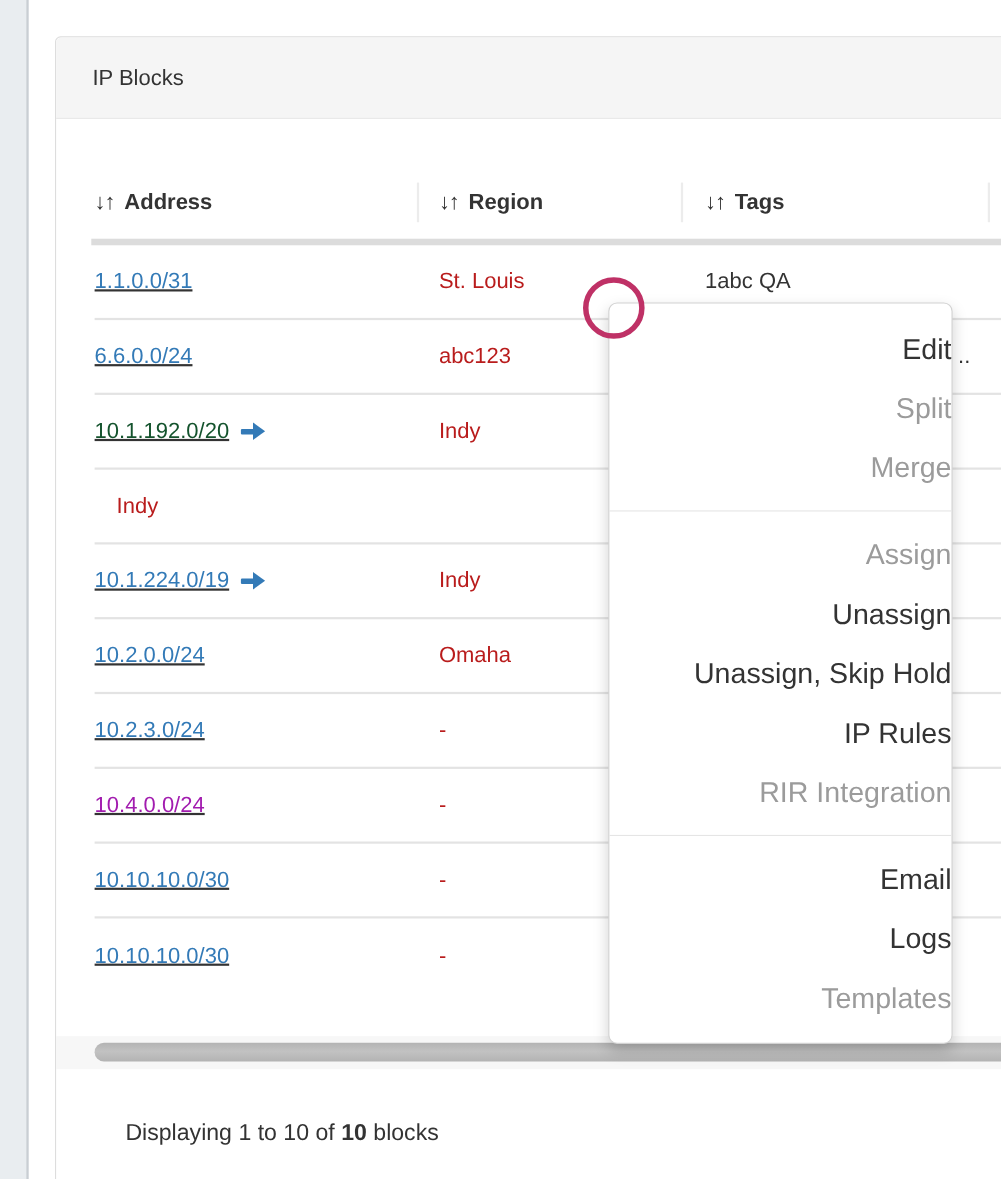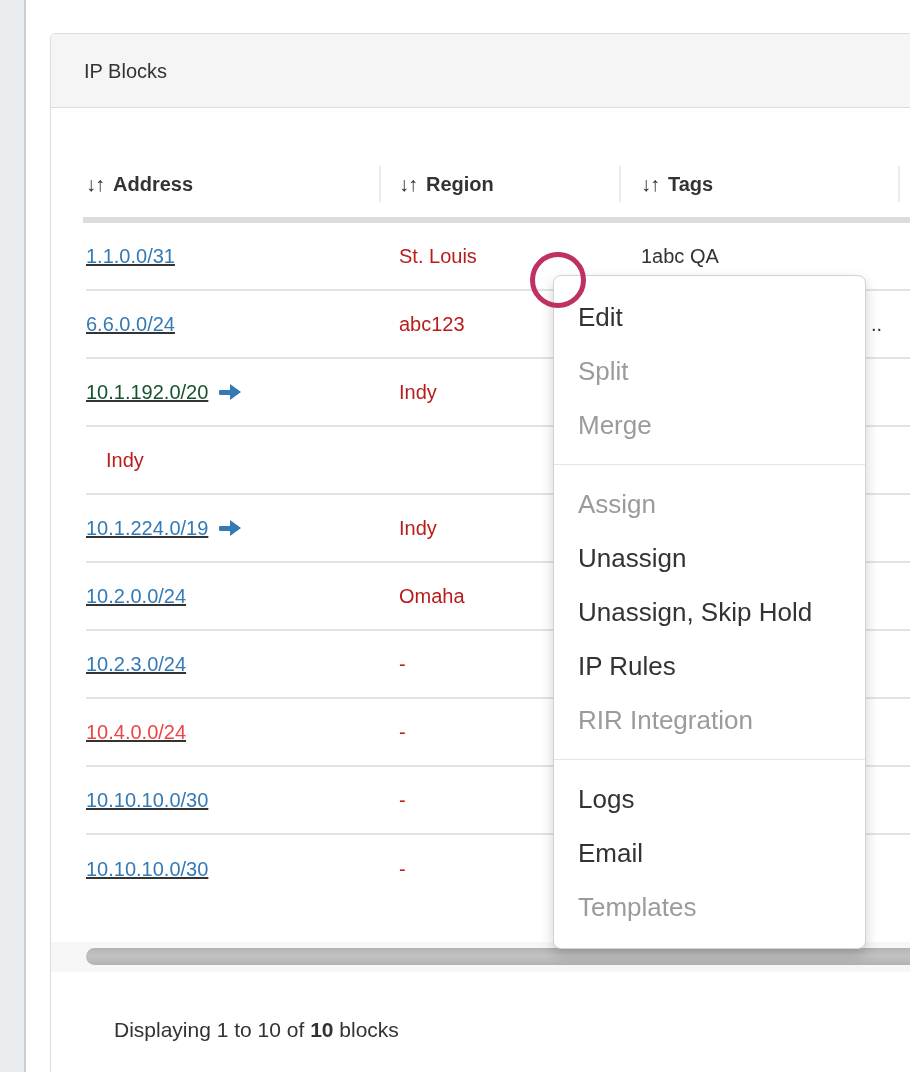--- a/index.html
+++ b/index.html
@@ -97,22 +97,22 @@
   .context-menu {
     position: absolute; left: 553px; top: 275px; width: 313px;
     background: #fff;
     border: 1px solid #d2d2d2;
     border-radius: 8px;
     box-shadow: 0 6px 14px rgba(0,0,0,0.18);
     padding: 14px 0;
     z-index: 40;
   }
   .menu-item {
-    height: 54px; line-height: 54px; padding-left: 24px;
-    font-size: 26px; color: #333; cursor: pointer; white-space: nowrap;
+    height: 54px; line-height: 54px; padding-left: 40px;
+    font-size: 26px; color: #333; cursor: pointer; white-space: nowrap; text-align: right;
   }
   .menu-item.disabled { color: #9b9b9b; cursor: default; }
   .menu-divider { height: 1px; background: #e5e5e5; margin: 12px 0; }
   
   .click-circle {
     position: absolute; left: 530px; top: 252px; width: 56px; height: 56px;
     border: 5px solid #bf3166; border-radius: 50%;
     z-index: 50; pointer-events: none;
   }
 </style>
@@ -188,21 +188,21 @@
     </div>
     <div class="row">
       <div class="cell-address">
           <a class="ip-link" style="color: rgb(51, 122, 183);">10.2.3.0/24</a>
         </div>
       <div class="cell-region">-</div>
       <div class="cell-tags"></div>
     </div>
     <div class="row">
       <div class="cell-address">
-          <a class="ip-link" style="color: #ef4444;">10.4.0.0/24</a>
+          <a class="ip-link" style="color: #a21caf;">10.4.0.0/24</a>
         </div>
       <div class="cell-region">-</div>
       <div class="cell-tags"></div>
     </div>
     <div class="row">
       <div class="cell-address">
           <a class="ip-link" style="color: rgb(51, 122, 183);">10.10.10.0/30</a>
         </div>
       <div class="cell-region">-</div>
       <div class="cell-tags"></div>
@@ -231,18 +231,18 @@
   <div class="menu-item">Edit</div>
   <div class="menu-item disabled">Split</div>
   <div class="menu-item disabled">Merge</div>
   <div class="menu-divider"></div>
   <div class="menu-item disabled">Assign</div>
   <div class="menu-item">Unassign</div>
   <div class="menu-item">Unassign, Skip Hold</div>
   <div class="menu-item">IP Rules</div>
   <div class="menu-item disabled">RIR Integration</div>
   <div class="menu-divider"></div>
+  <div class="menu-item">Email</div>
   <div class="menu-item">Logs</div>
-  <div class="menu-item">Email</div>
   <div class="menu-item disabled">Templates</div>
 </div>
 
 <div class="click-circle" style="border-color: rgb(191, 49, 102);"></div>
 
 </body></html>

